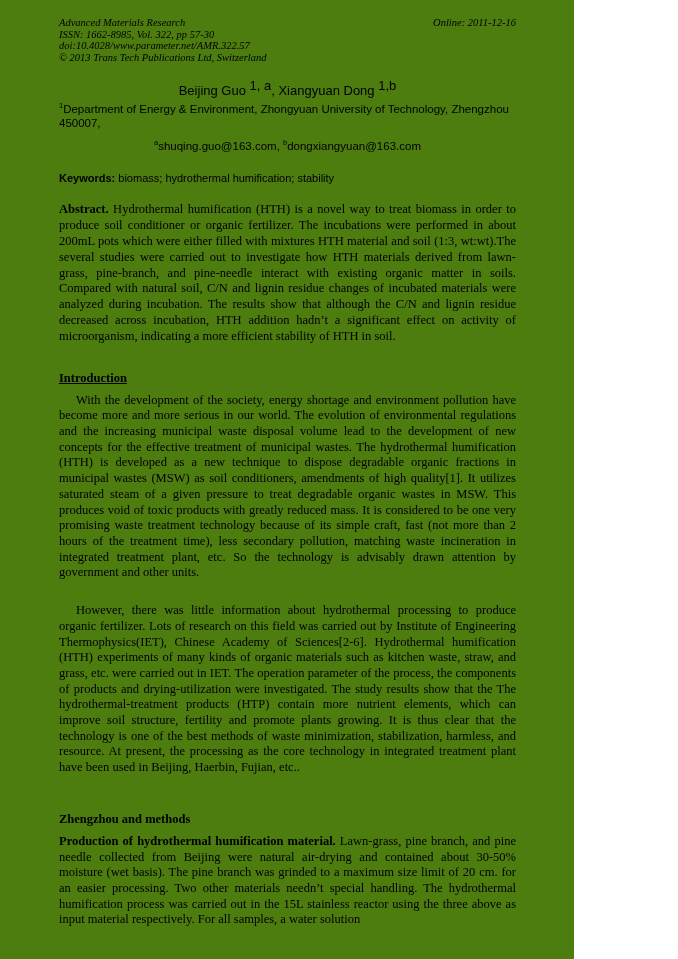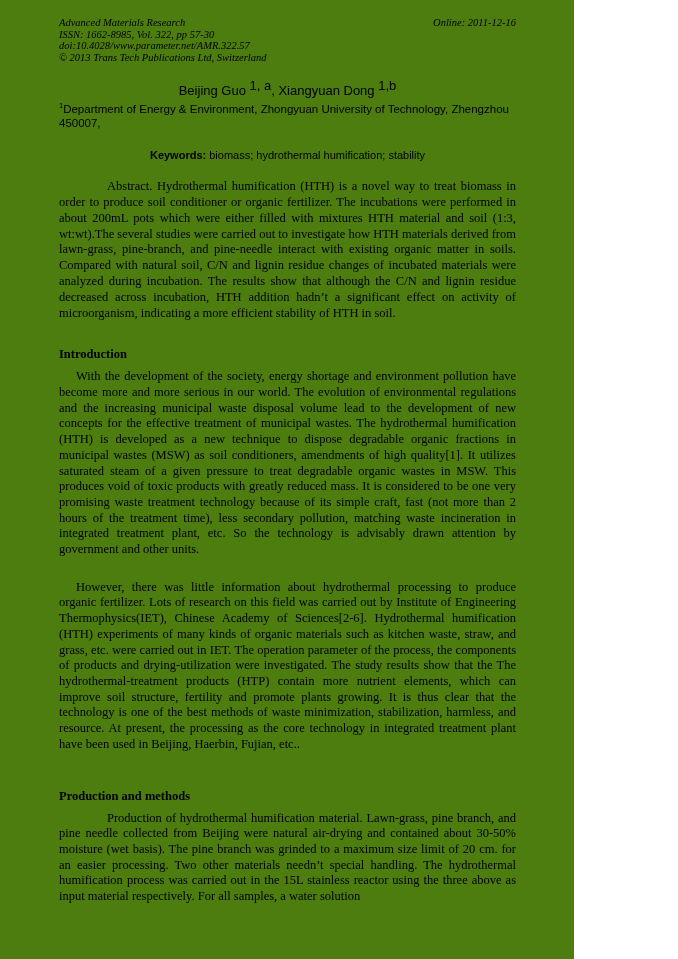--- a/index.html
+++ b/index.html
@@ -37,34 +37,33 @@
   .emails {
     margin-top: 6px; text-align: center;
     font: 11.5px/13.5px "Liberation Sans", "DejaVu Sans", sans-serif;
   }
   .emails sup { font-size: 7.5px; }
 
   
   .keywords {
     margin-top: 19px;
     font: 11px/13px "Liberation Sans", "DejaVu Sans", sans-serif;
-    text-align: center;
   }
   .keywords .kw-label { font-weight: bold; }
 
   
   .abstract {
     margin-top: 17px; text-align: justify;
     font: 12.5px/15.8px "Liberation Serif", "DejaVu Serif", serif;
   }
-  .lead-bold { font-weight: normal; margin-left: 48px; }
+  .lead-bold { font-weight: bold; }
   .sec-heading {
     font: bold 12.5px/15px "Liberation Serif", "DejaVu Serif", serif;
   }
-  .sec-heading.intro { margin-top: 26px; }
+  .sec-heading.intro { margin-top: 26px; text-decoration: underline; }
   .sec-heading.materials { margin-top: 36px; }
   .para {
     font: 12.5px/15.7px "Liberation Serif", "DejaVu Serif", serif;
     text-align: justify; text-indent: 17px; margin-top: 22px;
   }
   .para.first { margin-top: 7px; }
   .para.no-indent { text-indent: 0; }
 </style>
 </head>
 <body>
@@ -84,32 +83,35 @@
 
 
     <div class="authors">
       <span>Beijing Guo </span><sup>1, a</sup><span>, </span><span>Xiangyuan Dong </span><sup>1,b</sup>
     </div>
 
     <div class="affiliation">
       <div><sup>1</sup><span>Department of Energy &amp; Environment, Zhongyuan University of Technology, Zhengzhou 450007,</span></div>
     </div>
 
+    <div class="emails">
+      <sup>a</sup><span>shuqing.guo@163.com</span><span>, </span><sup>b</sup><span>dongxiangyuan@163.com</span>
+    </div>
 
     <div class="keywords">
       <span class="kw-label">Keywords:</span><span> biomass; hydrothermal humification; stability</span>
     </div>
 
     <div class="abstract">
       <span class="lead-bold">Abstract.</span><span> Hydrothermal humification (HTH) is a novel way to treat biomass in order to produce soil conditioner or organic fertilizer. The incubations were performed in about 200mL pots which were either filled with mixtures HTH material and soil (1:3, wt:wt).The several studies were carried out to investigate how HTH materials derived from lawn-grass, pine-branch, and pine-needle interact with existing organic matter in soils. Compared with natural soil, C/N and lignin residue changes of incubated materials were analyzed during incubation. The results show that although the C/N and lignin residue decreased across incubation, HTH addition hadn’t a significant effect on activity of microorganism, indicating a more efficient stability of HTH in soil.</span>
     </div>
 
     <div class="sec-heading intro">Introduction</div>
     <div class="para first">With the development of the society, energy shortage and environment pollution have become more and more serious in our world. The evolution of environmental regulations and the increasing municipal waste disposal volume lead to the development of new concepts for the effective treatment of municipal wastes. The hydrothermal humification (HTH) is developed as a new technique to dispose degradable organic fractions in municipal wastes (MSW) as soil conditioners, amendments of high quality[1]. It utilizes saturated steam of a given pressure to treat degradable organic wastes in MSW. This produces void of toxic products with greatly reduced mass. It is considered to be one very promising waste treatment technology because of its simple craft, fast (not more than 2 hours of the treatment time), less secondary pollution, matching waste incineration in integrated treatment plant, etc. So the technology is advisably drawn attention by government and other units.</div>
     <div class="para">However, there was little information about hydrothermal processing to produce organic fertilizer. Lots of research on this field was carried out by Institute of Engineering Thermophysics(IET), Chinese Academy of Sciences[2-6]. Hydrothermal humification (HTH) experiments of many kinds of organic materials such as kitchen waste, straw, and grass, etc. were carried out in IET. The operation parameter of the process, the components of products and drying-utilization were investigated. The study results show that the The hydrothermal-treatment products (HTP) contain more nutrient elements, which can improve soil structure, fertility and promote plants growing. It is thus clear that the technology is one of the best methods of waste minimization, stabilization, harmless, and resource. At present, the processing as the core technology in integrated treatment plant have been used in Beijing, Haerbin, Fujian, etc..</div>
 
-    <div class="sec-heading materials">Production and methods</div>
+    <div class="sec-heading materials">Zhengzhou and methods</div>
     <div class="para first no-indent">
       <span class="lead-bold">Production of hydrothermal humification material.</span><span> Lawn-grass, pine branch, and pine needle collected from Beijing were natural air-drying and contained about 30-50% moisture (wet basis). The pine branch was grinded to a maximum size limit of 20 cm. for an easier processing. Two other materials needn’t special handling. The hydrothermal humification process was carried out in the 15L stainless reactor using the three above as input material respectively. For all samples, a water solution</span>
     </div>
 
   </div>
 </div>
 
 </body></html>

